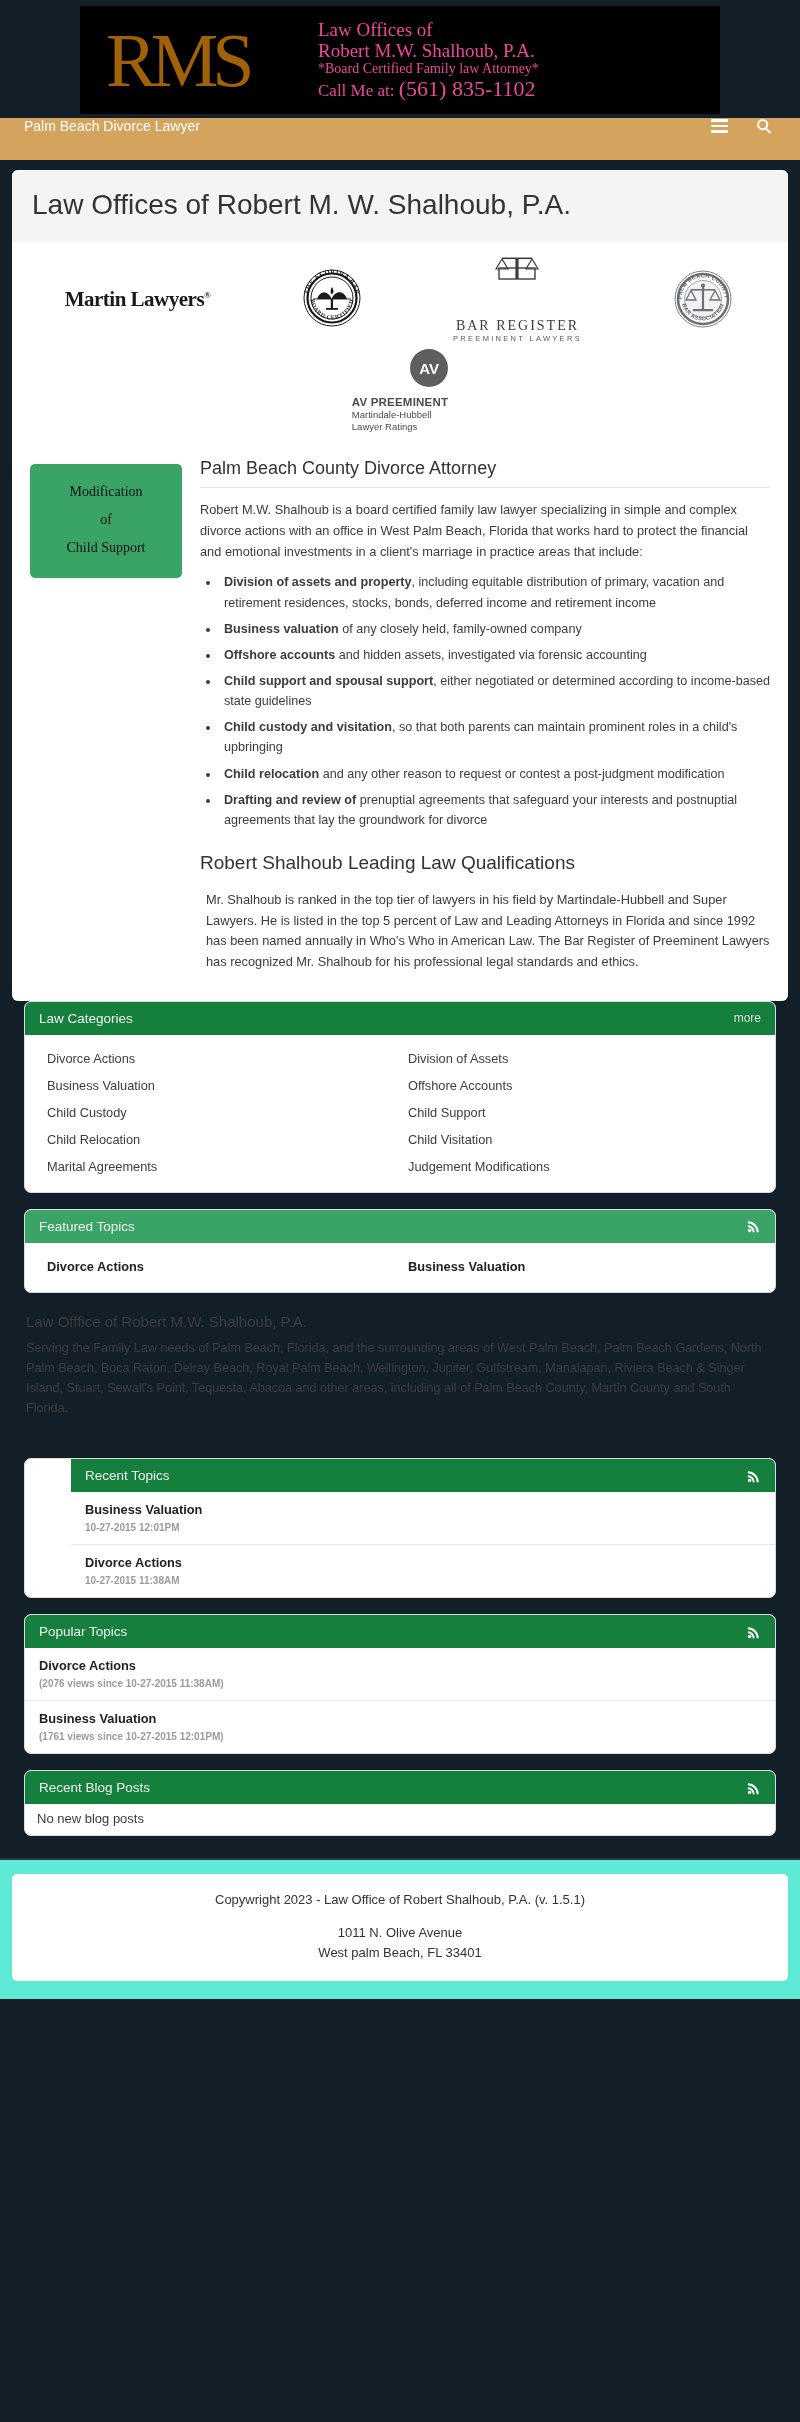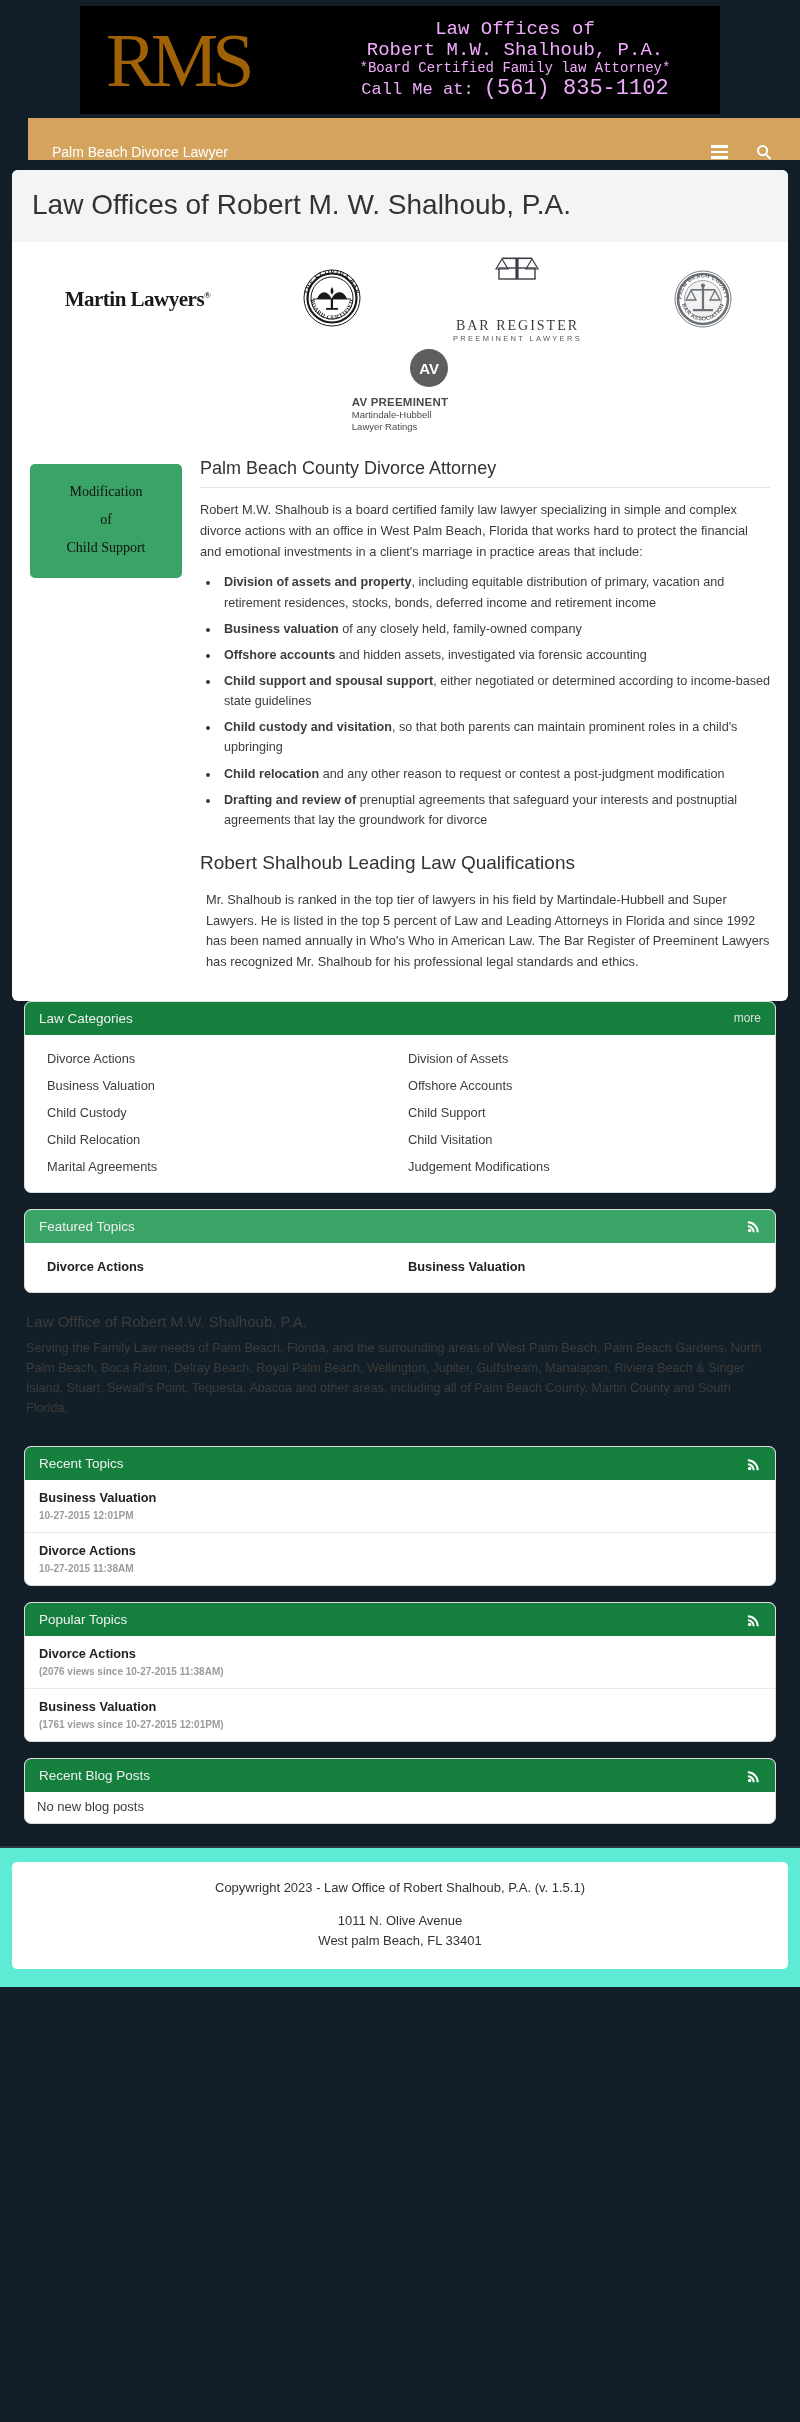--- a/index.html
+++ b/index.html
@@ -30,40 +30,38 @@
     color: #a16207;
     font-size: 76px;
     line-height: 0.9;
     letter-spacing: -6px;
     font-weight: 400;
     padding-left: 18px;
     padding-right: 20px;
     width: 230px;
   }
   .masthead-text {
-    color: #f0abfc;
-    font-family: Liberation Mono, monospace;
+    color: #ec4899;
+    font-family: Liberation Serif, serif;
     flex: 1;
-    text-align: center;
     line-height: 1.12;
   }
   .mh-l1 { font-size: 19px; }
   .mh-l2 { font-size: 19px; }
   .mh-l3 { font-size: 14px; }
   .mh-l4 { font-size: 17px; }
   .mh-l4 .phone { font-size: 22px; }
 
   
   .navbar {
     background: #d4a45f;
     height: 42px;
     display: flex;
-    align-items: flex-end;
+    align-items: flex-start;
     padding: 0 28px 0 24px;
-    margin-left: 28px;
   }
   .navbar-brand {
     color: #ffffff;
     font-size: 14px;
     flex: 1;
   }
   .nav-icons { display: flex; align-items: center; gap: 28px; }
   .nav-icon { color: #ffffff; display: flex; align-items: center; }
   .hamburger { display: flex; flex-direction: column; gap: 3px; }
   .hamburger span { display: block; width: 17px; height: 2.5px; background: #fff; }
@@ -491,21 +489,21 @@
           </div>
       </div>
     </div>
   </div>
 
   <div class="serving" style="background:transparent;padding-left:14px;padding-right:14px;">
     <h3>Law Offfice of Robert M.W. Shalhoub, P.A.</h3>
     <p>Serving the Family Law needs of Palm Beach, Florida, and the surrounding areas of West Palm Beach, Palm Beach Gardens, North Palm Beach, Boca Raton, Delray Beach, Royal Palm Beach, Wellington, Jupiter, Gulfstream, Manalapan, Riviera Beach &amp; Singer Island, Stuart, Sewall's Point, Tequesta, Abacoa and other areas, including all of Palm Beach County, Martin County and South Florida.</p>
   </div>
 
-  <div class="card" style="margin-top:14px;">
+  <div class="card" style="margin-top:26px;padding-left:46px;">
     <div class="card-head">
       <span>Recent Topics</span>
       <span>
         <svg class="rss-icon" width="14" height="14" viewBox="0 0 16 16" fill="#ffffff">
           <circle cx="3" cy="13" r="2"></circle>
           <path d="M1 7.2 a7.8 7.8 0 0 1 7.8 7.8 h-2.3 A5.5 5.5 0 0 0 1 9.5 Z"></path>
           <path d="M1 2.6 A12.4 12.4 0 0 1 13.4 15 h-2.3 A10.1 10.1 0 0 0 1 4.9 Z"></path>
         </svg>
       </span>
     </div>

